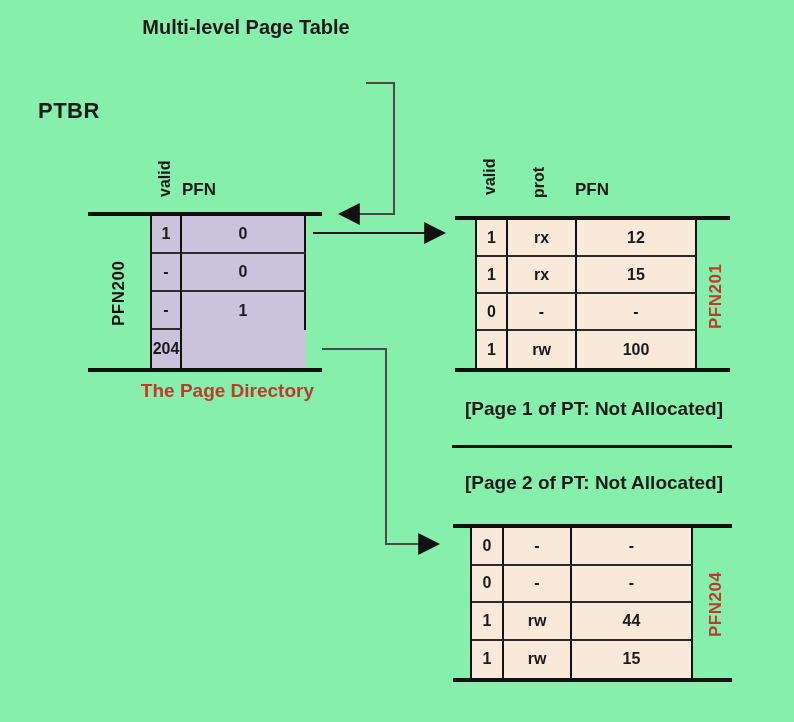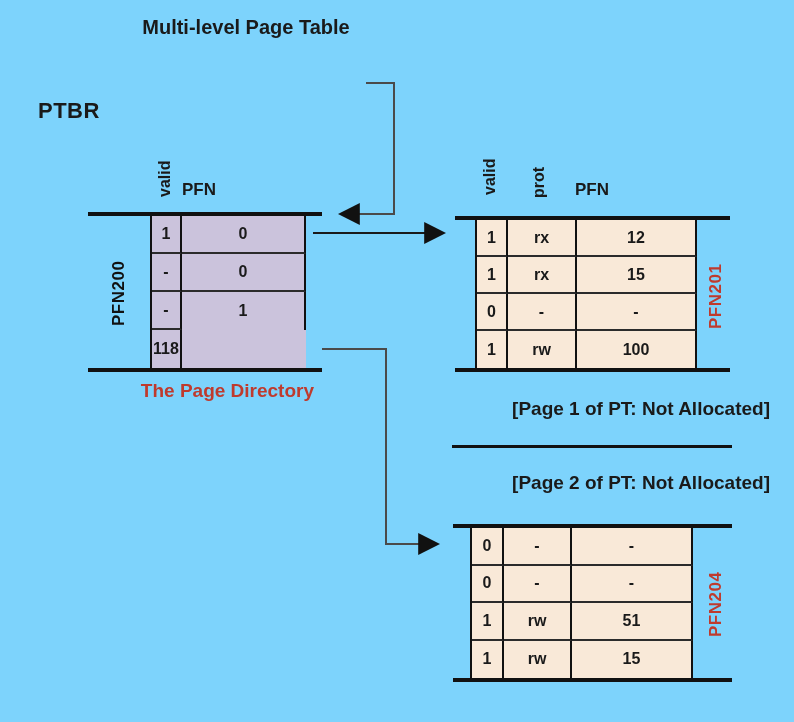--- a/index.html
+++ b/index.html
@@ -1,17 +1,17 @@
 <!DOCTYPE html>
 <html><head>
 <meta charset="utf-8">
 <style>
   html,body{margin:0;padding:0;background:#ffffff;}
   #canvas{
-    position:relative;width:794px;height:722px;background:#7dd3fc;overflow:hidden;
+    position:relative;width:794px;height:722px;background:#86efac;overflow:hidden;
     font-family:"Liberation Sans","DejaVu Sans",sans-serif;font-weight:bold;color:#1a1a1a;
   }
   .abs{position:absolute;}
 
   
   #title{left:108px;top:16px;width:276px;text-align:center;font-size:20px;}
   #ptbr-label{left:38px;top:66px;font-size:22px;letter-spacing:0.5px;margin-top:32px;}
   #ptbr-box{
     left:124px;top:62px;width:242px;height:40px;box-sizing:border-box;
     background:#dde9f1;border:2px solid #4a4a4a;
@@ -45,21 +45,21 @@
   #hdr-t1-pfn{left:575px;top:180px;width:122px;}
 
   
   .sidelbl{font-size:17px;letter-spacing:0.5px;}
   #lbl-pfn200{left:104px;top:243px;width:30px;height:100px;color:#111;}
   #lbl-pfn201{left:700px;top:247px;width:32px;height:98px;color:#bf3a2d;}
   #lbl-pfn204{left:700px;top:555px;width:32px;height:98px;color:#bf3a2d;}
 
   
   #caption-dir{left:80px;top:380px;width:234px;text-align:right;font-size:19px;color:#bf3a2d;}
-  .note{left:418px;width:352px;text-align:right;font-size:19px;color:#1a1a1a;}
+  .note{left:418px;width:352px;text-align:center;font-size:19px;color:#1a1a1a;}
   #note1{top:398px;}
   #note2{top:472px;}
   #note-divider{left:452px;top:445px;width:280px;height:3px;background:#111;}
 
   
   #connectors{left:0;top:0;pointer-events:none;}
 </style>
 </head>
 <body>
 
@@ -83,21 +83,21 @@
   <div id="hdr-dir-pfn" class="abs colhdr">PFN</div>
 
   <div id="band-dir" class="abs band">
     <div id="tbl-dir" class="tbl">
       <div class="cell">1</div>
       <div class="cell">0</div>
       <div class="cell">-</div>
       <div class="cell">0</div>
       <div class="cell">-</div>
       <div class="cell r-last">1</div>
-      <div class="cell r-last">118</div>
+      <div class="cell r-last">204</div>
     </div>
   </div>
   <div id="lbl-pfn200" class="abs vtext sidelbl">PFN200</div>
   <div id="caption-dir" class="abs">The Page Directory</div>
 
   <div id="hdr-t1-valid" class="abs vtext">valid</div>
   <div id="hdr-t1-prot" class="abs vtext">prot</div>
   <div id="hdr-t1-pfn" class="abs colhdr">PFN</div>
 
   <div id="band-t1" class="abs band">
@@ -125,21 +125,21 @@
   <div id="band-t2" class="abs band">
     <div id="tbl-t2" class="tbl">
       <div class="cell">0</div>
       <div class="cell">-</div>
       <div class="cell">-</div>
       <div class="cell">0</div>
       <div class="cell">-</div>
       <div class="cell">-</div>
       <div class="cell">1</div>
       <div class="cell">rw</div>
-      <div class="cell">51</div>
+      <div class="cell">44</div>
       <div class="cell r-last">1</div>
       <div class="cell r-last">rw</div>
       <div class="cell r-last">15</div>
     </div>
   </div>
   <div id="lbl-pfn204" class="abs vtext sidelbl">PFN204</div>
 
 </div>
 
 </body></html>

